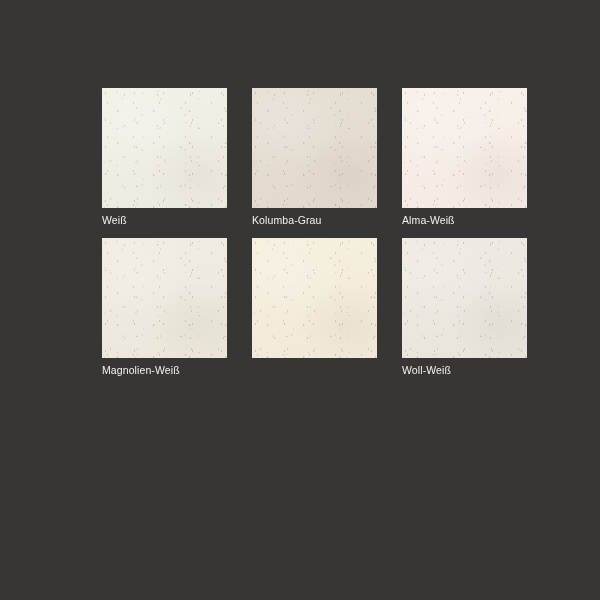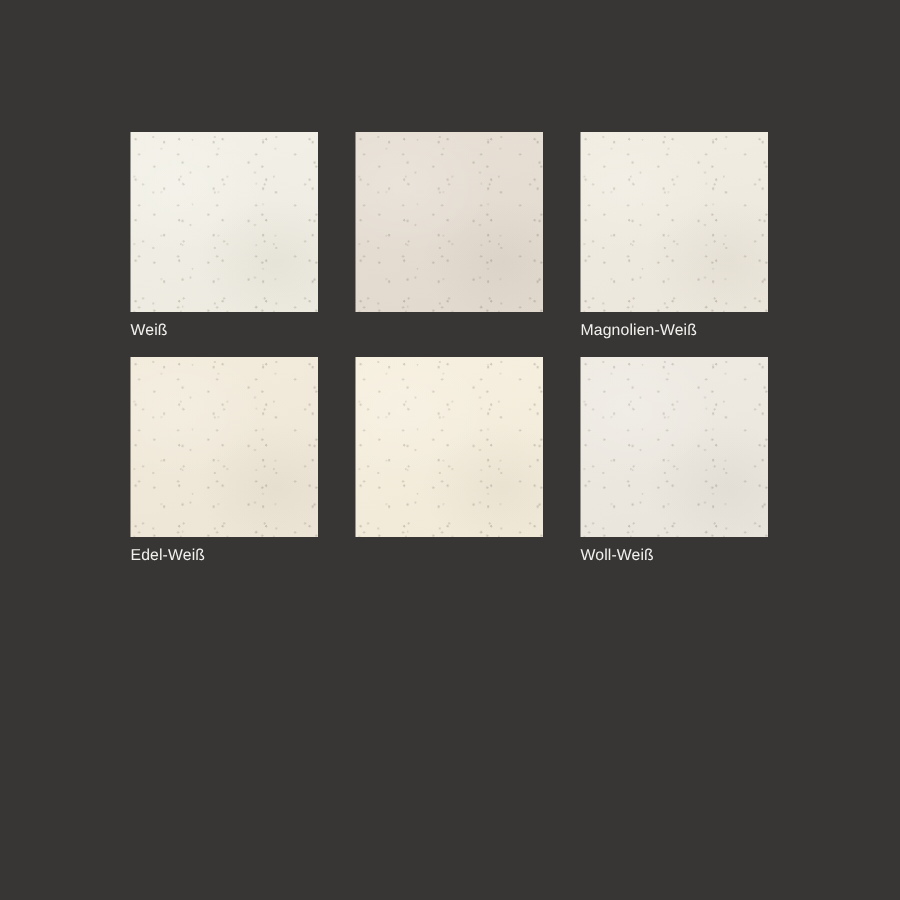--- a/index.html
+++ b/index.html
@@ -10,21 +10,21 @@
   body {
     width: 600px;
     height: 600px;
     background: #383634;
     font-family: "Liberation Sans", sans-serif;
     overflow: hidden;
   }
 
   #swatch-grid {
     position: absolute;
-    left: 87px;
+    left: 102px;
     top: 88px;
     width: 426px;
     display: grid;
     grid-template-columns: 125px 125px 125px;
     grid-template-rows: 150px 150px 150px;
     column-gap: 25px;
     row-gap: 0px;
   }
 
   .swatch-cell {
@@ -92,28 +92,29 @@
 </head>
 <body style="background: rgb(56, 54, 52);">
 
 <div id="swatch-grid">
     <div class="swatch-cell">
       <div class="swatch-chip" style="background-color: rgb(242, 240, 230);"></div>
       <div class="swatch-label" style="color: rgb(242, 241, 238);">Weiß</div>
     </div>
     <div class="swatch-cell">
       <div class="swatch-chip" style="background-color: rgb(230, 222, 211);"></div>
+      <div class="swatch-label" style="color: rgb(242, 241, 238);">Kolumba-Grau</div>
+    </div>
+    <div class="swatch-cell">
+      <div class="swatch-chip" style="background-color: rgb(248, 240, 233);"></div>
+      <div class="swatch-label" style="color: rgb(242, 241, 238);">Alma-Weiß</div>
     </div>
     <div class="swatch-cell">
       <div class="swatch-chip" style="background-color: rgb(241, 236, 225);"></div>
       <div class="swatch-label" style="color: rgb(242, 241, 238);">Magnolien-Weiß</div>
-    </div>
-    <div class="swatch-cell">
-      <div class="swatch-chip" style="background-color: rgb(242, 235, 219);"></div>
-      <div class="swatch-label" style="color: rgb(242, 241, 238);">Edel-Weiß</div>
     </div>
     <div class="swatch-cell">
       <div class="swatch-chip" style="background-color: rgb(246, 239, 222);"></div>
     </div>
     <div class="swatch-cell">
       <div class="swatch-chip" style="background-color: rgb(238, 234, 226);"></div>
       <div class="swatch-label" style="color: rgb(242, 241, 238);">Woll-Weiß</div>
     </div>
   </div>
 

